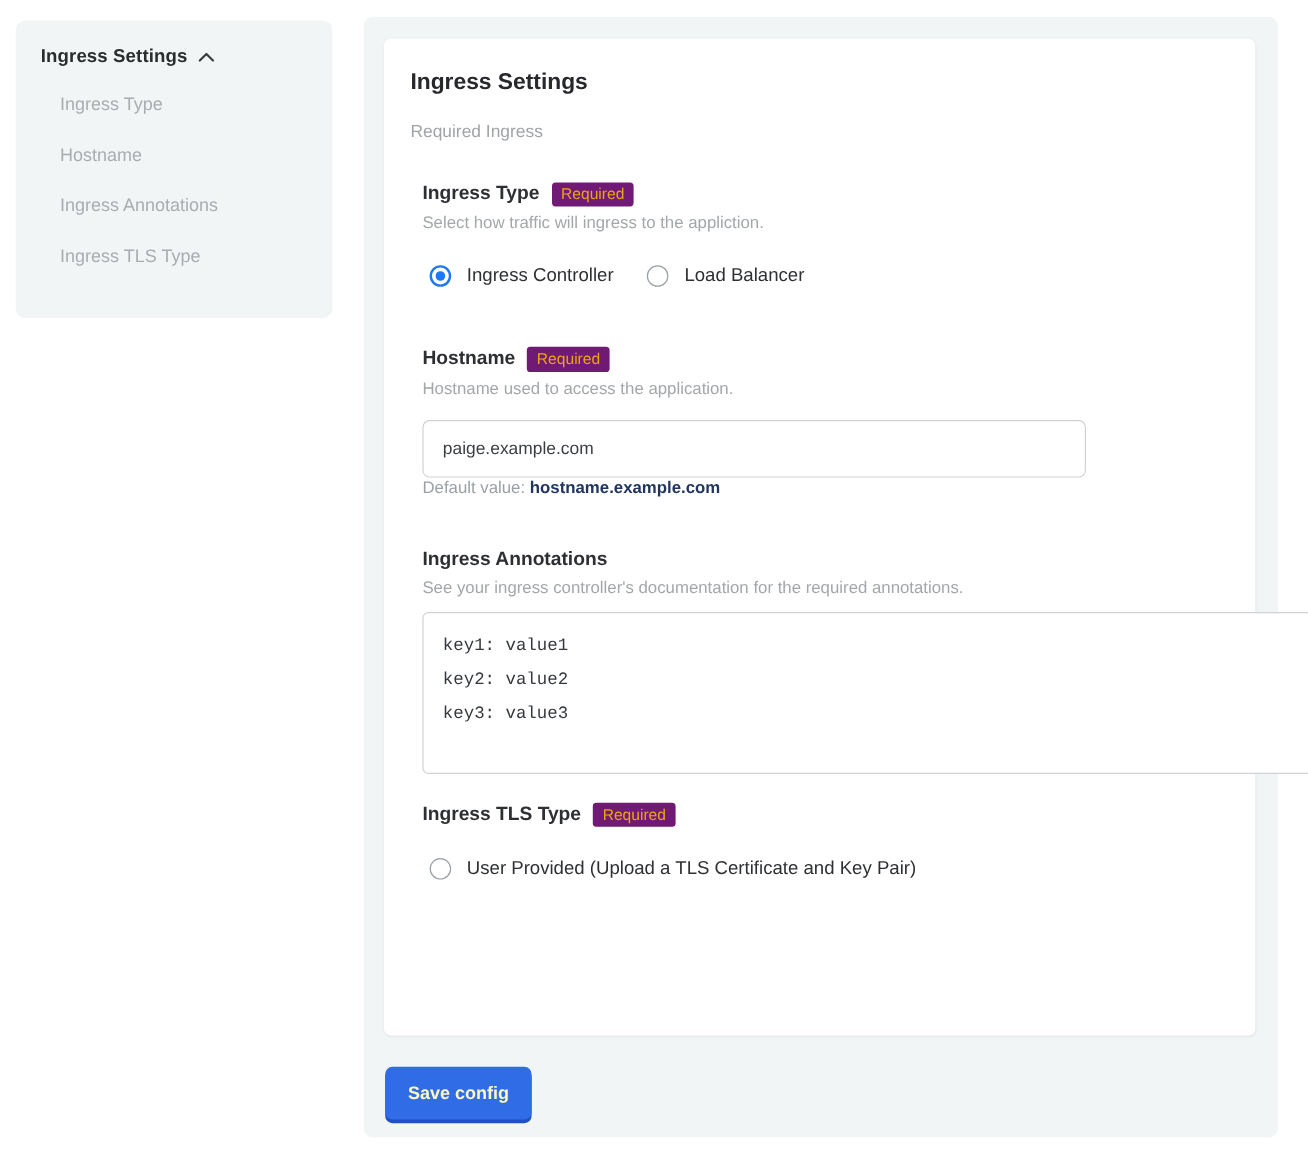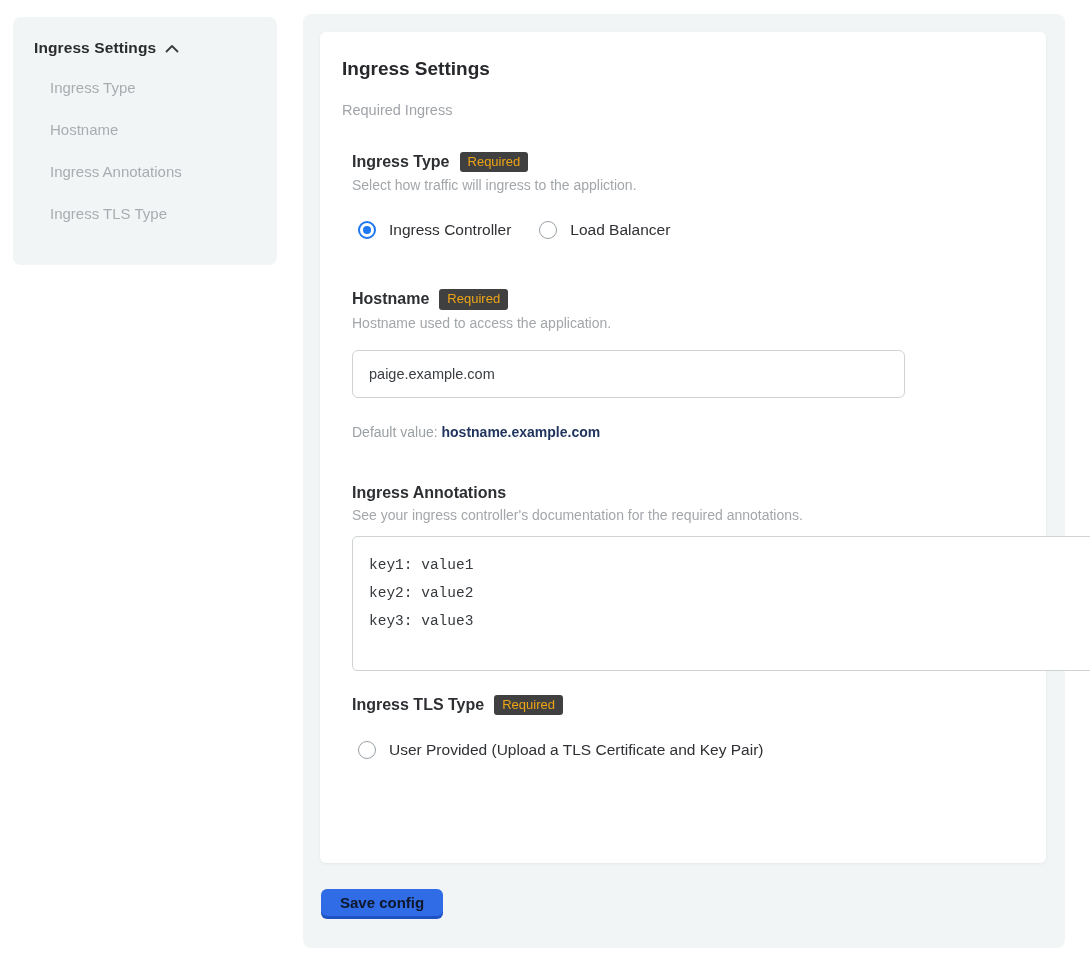--- a/index.html
+++ b/index.html
@@ -44,21 +44,21 @@
     box-shadow: 0 1px 3px rgba(0,0,0,0.06);
     padding: 26px 31px 0 22px;
   }
   .card-title { font-size: 19px; font-weight: 700; color: #27282b; }
   .card-subtitle { margin-top: 22px; font-size: 14.5px; color: #a0a4a8; }
 
   .section { margin-left: 10px; }
   .section-heading { display: flex; align-items: center; }
   .section-label { font-size: 16px; font-weight: 700; color: #2d2f33; }
   .badge {
-    margin-left: 10px; background: #404040; color: #eda414;
+    margin-left: 10px; background: #701a75; color: #eda414;
     font-size: 13px; padding: 3px 8px; border-radius: 3px; line-height: 1.1;
   }
   .section-desc { margin-top: 5px; font-size: 14px; color: #a3a7aa; }
 
   
   .radio-row { display: flex; gap: 28px; margin-top: 28px; margin-left: 6px; }
   .radio-col { display: flex; flex-direction: column; gap: 24px; margin-top: 26px; margin-left: 6px; }
   .radio-option { display: flex; align-items: center; gap: 13px; cursor: pointer; }
   .radio {
     width: 18px; height: 18px; border-radius: 50%;
@@ -74,21 +74,21 @@
 
   
   .text-input {
     display: block; width: 553px; height: 48px;
     margin-top: 19px;
     border: 1px solid #cfd3d6; border-radius: 6px;
     padding: 0 16px; font-size: 14.5px; color: #3a3e42;
     font-family: "Liberation Sans", sans-serif;
     outline: none; background: #fff;
   }
-  .hint { margin-top: 26px; font-size: 14px; }
+  .hint { margin-top: 0; font-size: 14px; }
   .hint-prefix { color: #9ba0a4; }
   .hint-value { color: #21355f; font-weight: 700; }
 
   
   .annotations-textarea {
     display: block; width: 757px; height: 135px;
     margin-top: 13px;
     border: 1px solid #cfd3d6; border-radius: 5px;
     padding: 14px 16px;
     font-family: "Liberation Mono", "DejaVu Sans Mono", monospace;
@@ -98,22 +98,22 @@
 
   
   .sec-ingress-type { margin-top: 34px; }
   .sec-hostname { margin-top: 50px; }
   .sec-annotations { margin-top: 44px; }
   .sec-tls { margin-top: 24px; }
 
   
   .save-button {
     position: absolute; left: 18px; top: 875px;
-    min-width: 119px; height: 27px;
-    background: #2f6ce6; color: #0f172a;
+    min-width: 119px; height: 44px;
+    background: #2f6ce6; color: #fef9c3;
     border: none; border-radius: 6px;
     box-shadow: 0 3px 0 #1e52c4;
     font-size: 15px; font-weight: 700;
     font-family: "Liberation Sans", sans-serif;
     padding: 0 19px; cursor: pointer;
   }
 </style>
 </head>
 <body>
 

